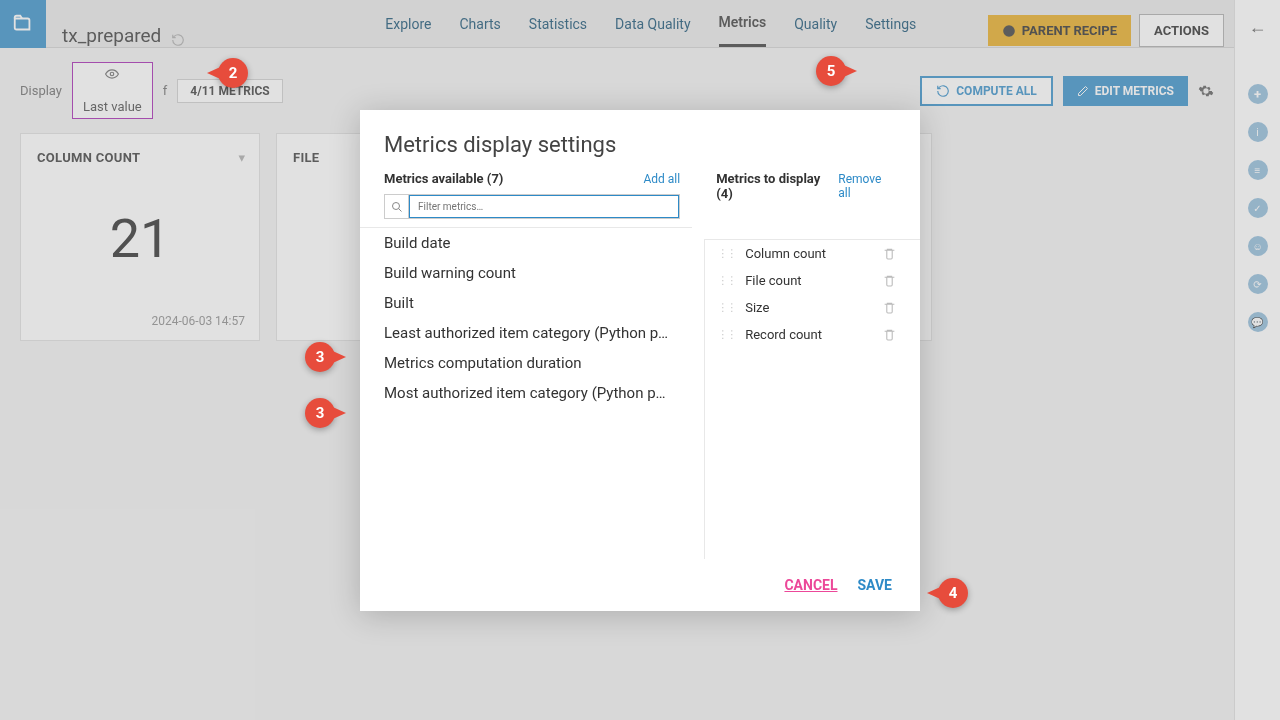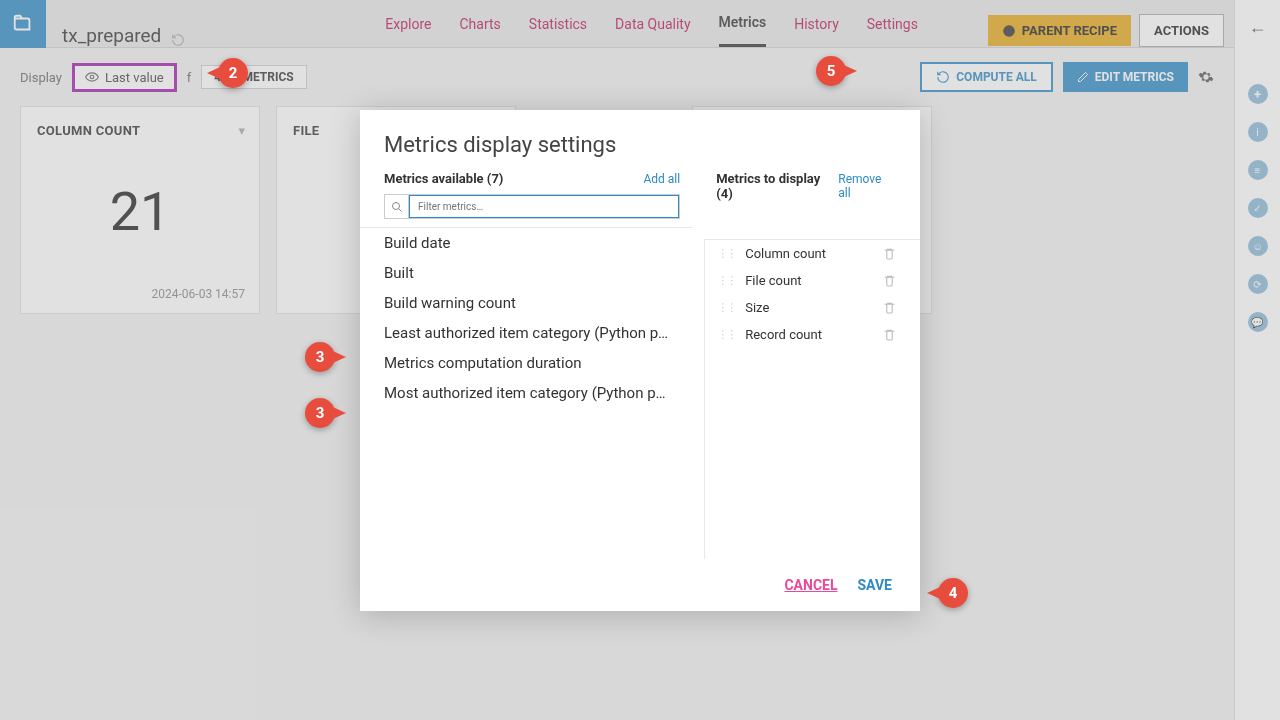--- a/index.html
+++ b/index.html
@@ -5,36 +5,36 @@
 * { box-sizing: border-box; margin: 0; padding: 0; font-family: -apple-system, BlinkMacSystemFont, "Segoe UI", Roboto, sans-serif; }
 body { width: 1280px; height: 720px; overflow: hidden; background: #f2f2f2; color: #333; font-size: 13px; position: relative; }
 
 .left-rail { position: absolute; left: 0; top: 0; width: 46px; height: 48px; background: #2d8ac7; display: flex; align-items: center; justify-content: center; }
 .left-rail .icon { color: #fff; }
 
 .header { position: absolute; left: 46px; top: 0; right: 46px; height: 48px; background: #e8e8e8; display: flex; align-items: flex-end; padding: 0 10px; border-bottom: 1px solid #d0d0d0; }
 .page-title { font-size: 19px; color: #333; font-weight: 400; margin-left: 6px; }
 .refresh-icon { margin-left: 10px; color: #aaa; }
 .nav-tabs { display: flex; gap: 28px; margin-left: 200px; align-items: center; height: 100%; }
-.nav-tab { color: #be185d; cursor: pointer; font-size: 14px; height: 100%; display: flex; align-items: center; }
+.nav-tab { color: #0c4a6e; cursor: pointer; font-size: 14px; height: 100%; display: flex; align-items: center; }
 .nav-tab.active { color: #333; font-weight: 600; border-bottom: 3px solid #333; }
 .header-actions { margin-left: auto; display: flex; gap: 8px; align-items: center; }
 .btn-parent { background: #e6a817; color: #222; font-weight: 700; padding: 8px 14px; border: none; cursor: pointer; font-size: 13px; display: flex; align-items: center; gap: 6px; }
 .btn-actions { background: #fff; border: 1px solid #aaa; color: #222; font-weight: 700; padding: 8px 14px; cursor: pointer; font-size: 13px; }
 
 .right-rail { position: absolute; right: 0; top: 0; width: 46px; height: 720px; background: #fff; border-left: 1px solid #ddd; display: flex; flex-direction: column; align-items: center; padding-top: 16px; gap: 18px; }
 .right-rail .rail-icon { width: 20px; height: 20px; color: #8bb8d8; display: flex; align-items: center; justify-content: center; }
 .right-rail .rail-icon.plus { background: #8bb8d8; border-radius: 50%; color: #fff; font-weight: bold; }
 .right-rail .rail-circle { width: 20px; height: 20px; background: #8bb8d8; border-radius: 50%; display: flex; align-items: center; justify-content: center; color: #fff; font-size: 10px; }
 .right-rail .arrow-back { color: #555; font-size: 18px; }
 
 .content { position: absolute; left: 0; top: 48px; right: 46px; bottom: 0; padding: 14px 20px; }
 .display-row { display: flex; align-items: center; gap: 10px; margin-bottom: 14px; }
 .display-label { color: #666; font-size: 13px; }
-.display-chip { background: #fff; border: 3px solid #a21caf; padding: 4px 10px; display: flex; align-items: center; gap: 6px; font-size: 13px; color: #444; }
+.display-chip { background: #fff; border: 1px solid #a21caf; padding: 4px 10px; display: flex; align-items: center; gap: 18px; font-size: 13px; color: #444; flex-direction: column; }
 .metrics-count-btn { background: #fff; border: 1px solid #ccc; padding: 4px 12px; font-weight: 700; font-size: 12px; color: #333; cursor: pointer; }
 .compute-edit-row { margin-left: auto; display: flex; gap: 10px; align-items: center; }
 .btn-compute { background: #fff; border: 2px solid #2d8ac7; color: #2d8ac7; font-weight: 700; padding: 6px 14px; cursor: pointer; font-size: 12px; display: flex; align-items: center; gap: 6px; }
 .btn-edit { background: #2d8ac7; border: none; color: #fff; font-weight: 700; padding: 8px 14px; cursor: pointer; font-size: 12px; display: flex; align-items: center; gap: 6px; }
 .gear { color: #555; cursor: pointer; }
 
 .cards { display: flex; gap: 16px; }
 .card { background: #fff; border: 1px solid #ddd; width: 240px; height: 208px; position: relative; padding: 16px; }
 .card-title { font-weight: 700; font-size: 13px; color: #333; letter-spacing: .3px; }
 .card-caret { position: absolute; right: 14px; top: 16px; color: #aaa; }
@@ -92,21 +92,21 @@
         <path d="M3 12a9 9 0 1 0 3-6.7L3 8"></path>
         <path d="M3 3v5h5"></path>
       </svg>
   </span>
   <div class="nav-tabs">
     <div class="nav-tab">Explore</div>
     <div class="nav-tab">Charts</div>
     <div class="nav-tab">Statistics</div>
     <div class="nav-tab">Data Quality</div>
     <div class="nav-tab active">Metrics</div>
-    <div class="nav-tab">History</div>
+    <div class="nav-tab">Quality</div>
     <div class="nav-tab">Settings</div>
   </div>
   <div class="header-actions">
     <button class="btn-parent">
       <span>
         <svg width="14" height="14" viewBox="0 0 24 24" fill="#333">
             <circle cx="12" cy="12" r="10"></circle>
           </svg>
       </span>
       <span>PARENT RECIPE</span>
@@ -203,24 +203,24 @@
               <path d="M21 21l-6-6"></path>
             </svg>
         </span>
         <input class="search-input" placeholder="Filter metrics…" style="">
       </div>
       <div class="scroll-area">
         <div class="metric-item">
             <span class="txt">Build date</span>
           </div>
         <div class="metric-item">
+            <span class="txt">Build warning count</span>
+          </div>
+        <div class="metric-item">
             <span class="txt">Built</span>
-          </div>
-        <div class="metric-item">
-            <span class="txt">Build warning count</span>
           </div>
         <div class="metric-item">
             <span class="txt">Least authorized item category (Python p…</span>
           </div>
         <div class="metric-item">
             <span class="txt">Metrics computation duration</span>
           </div>
         <div class="metric-item">
             <span class="txt">Most authorized item category (Python p…</span>
           </div>

